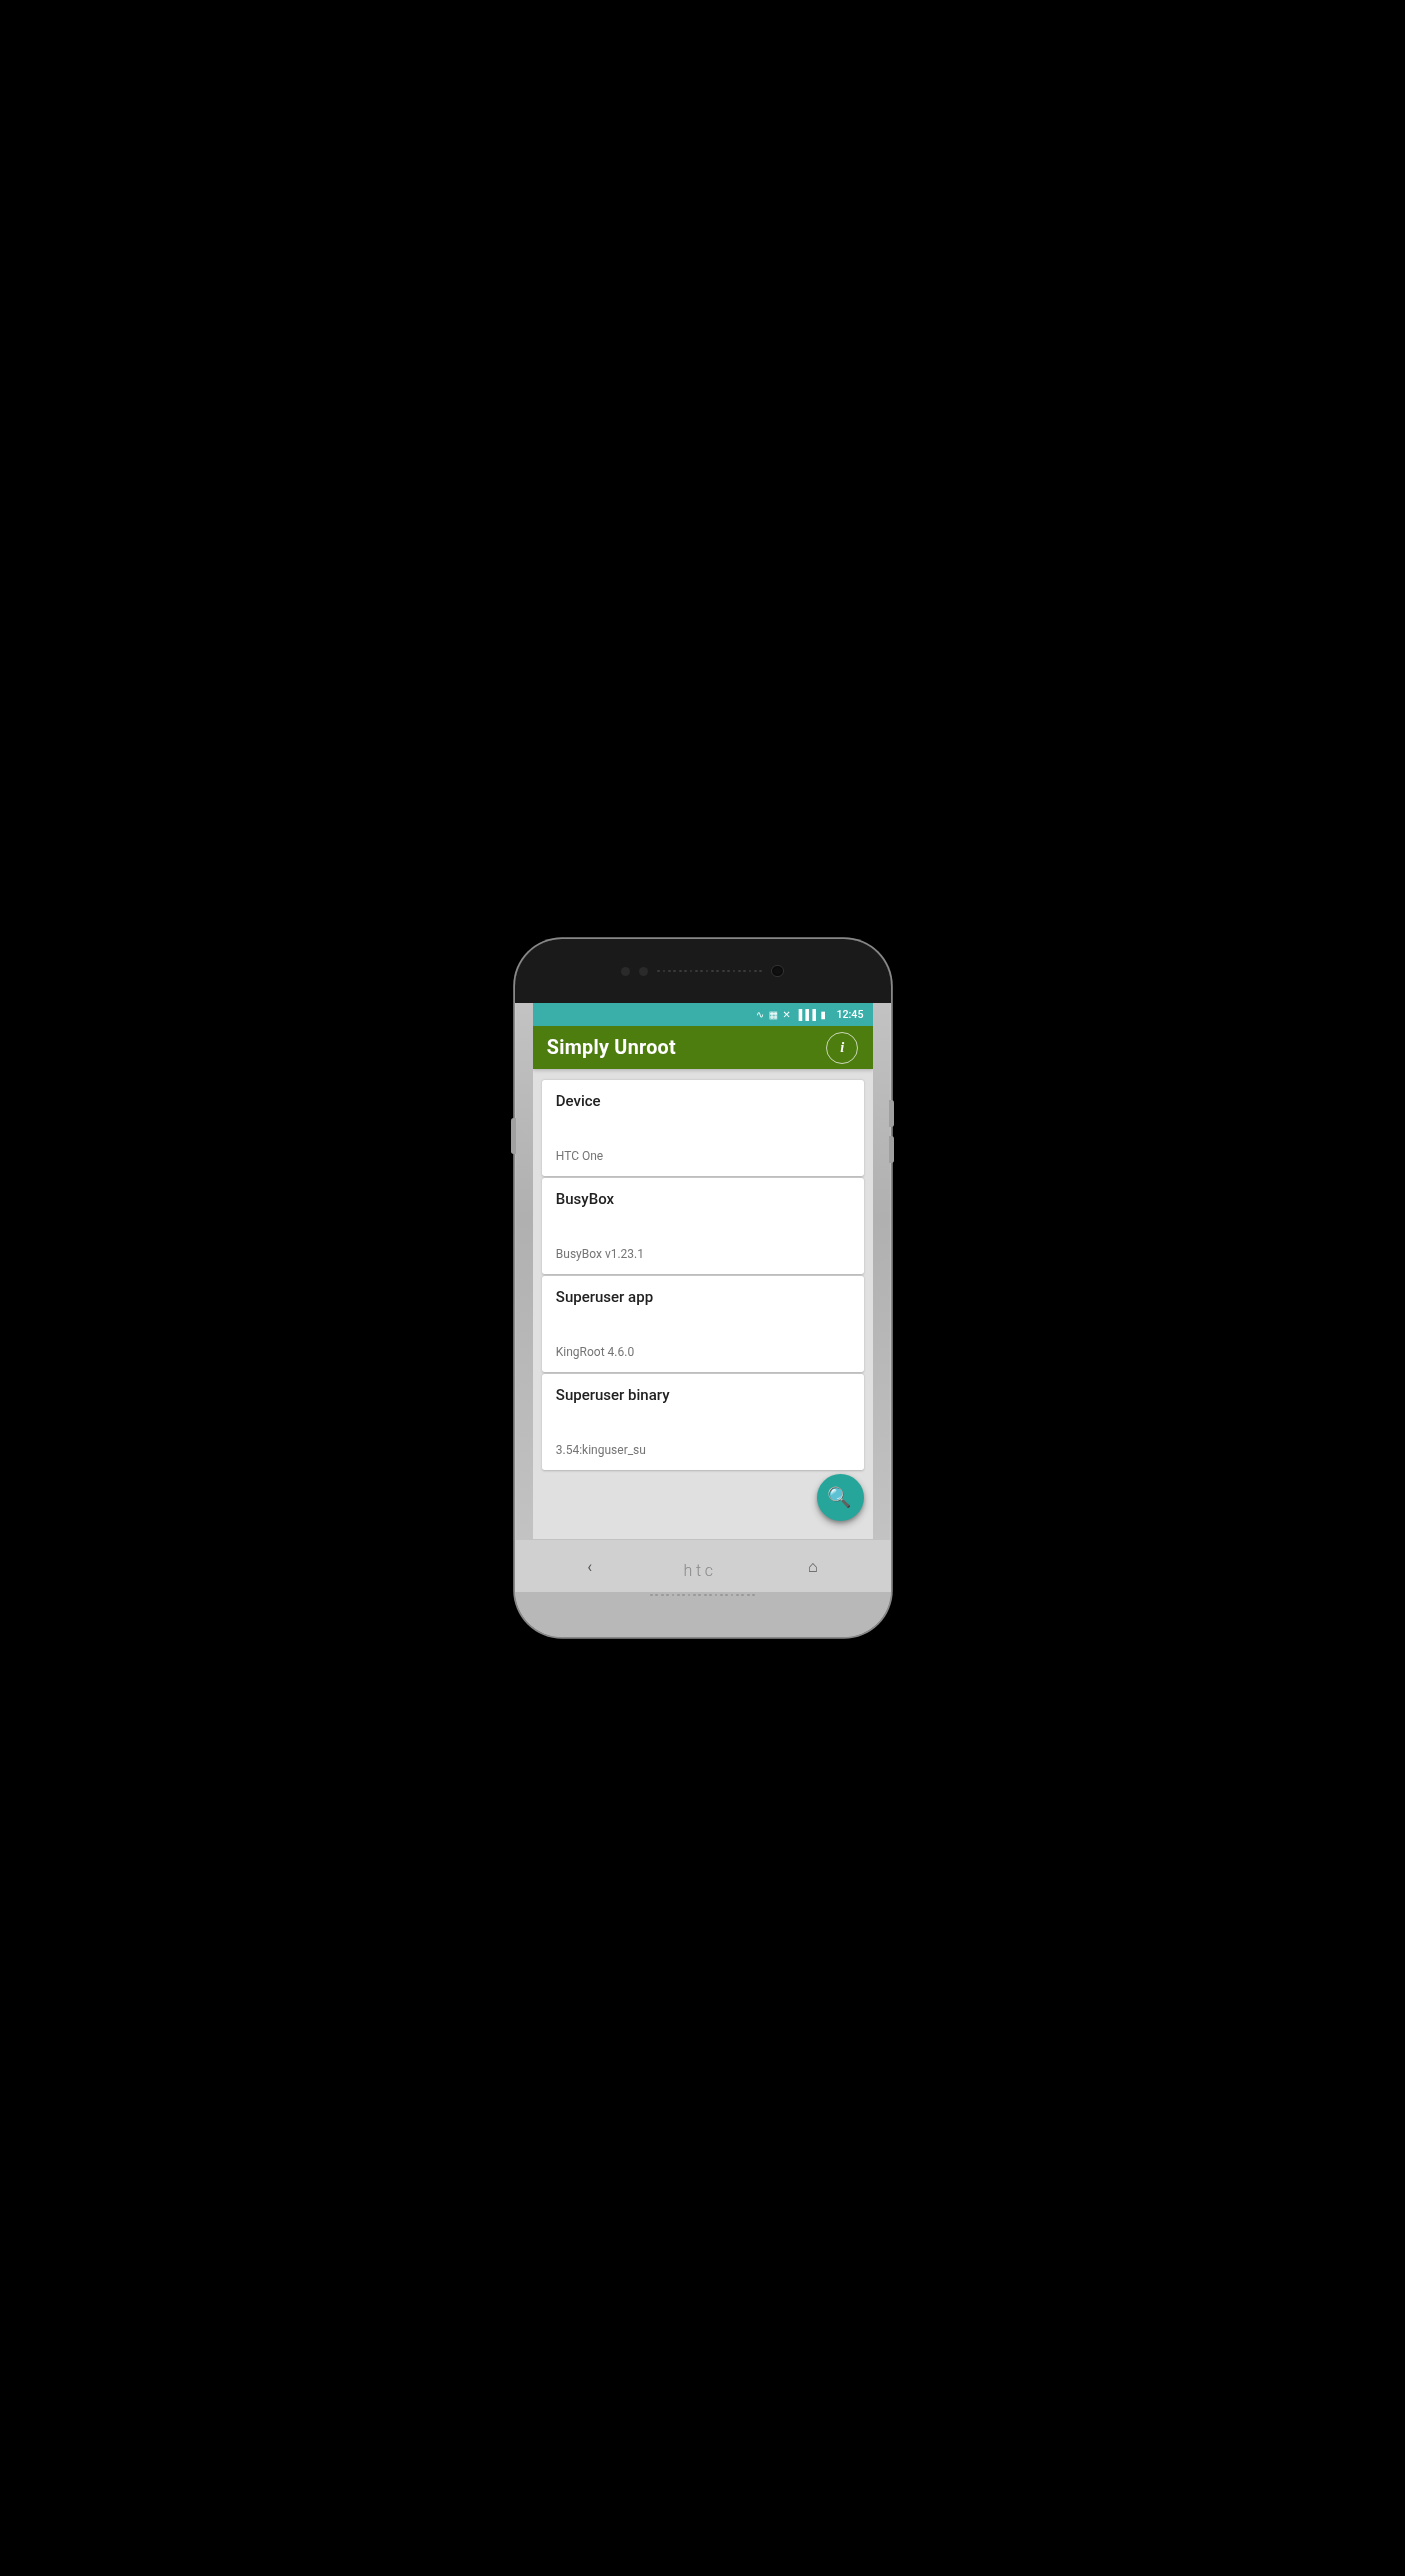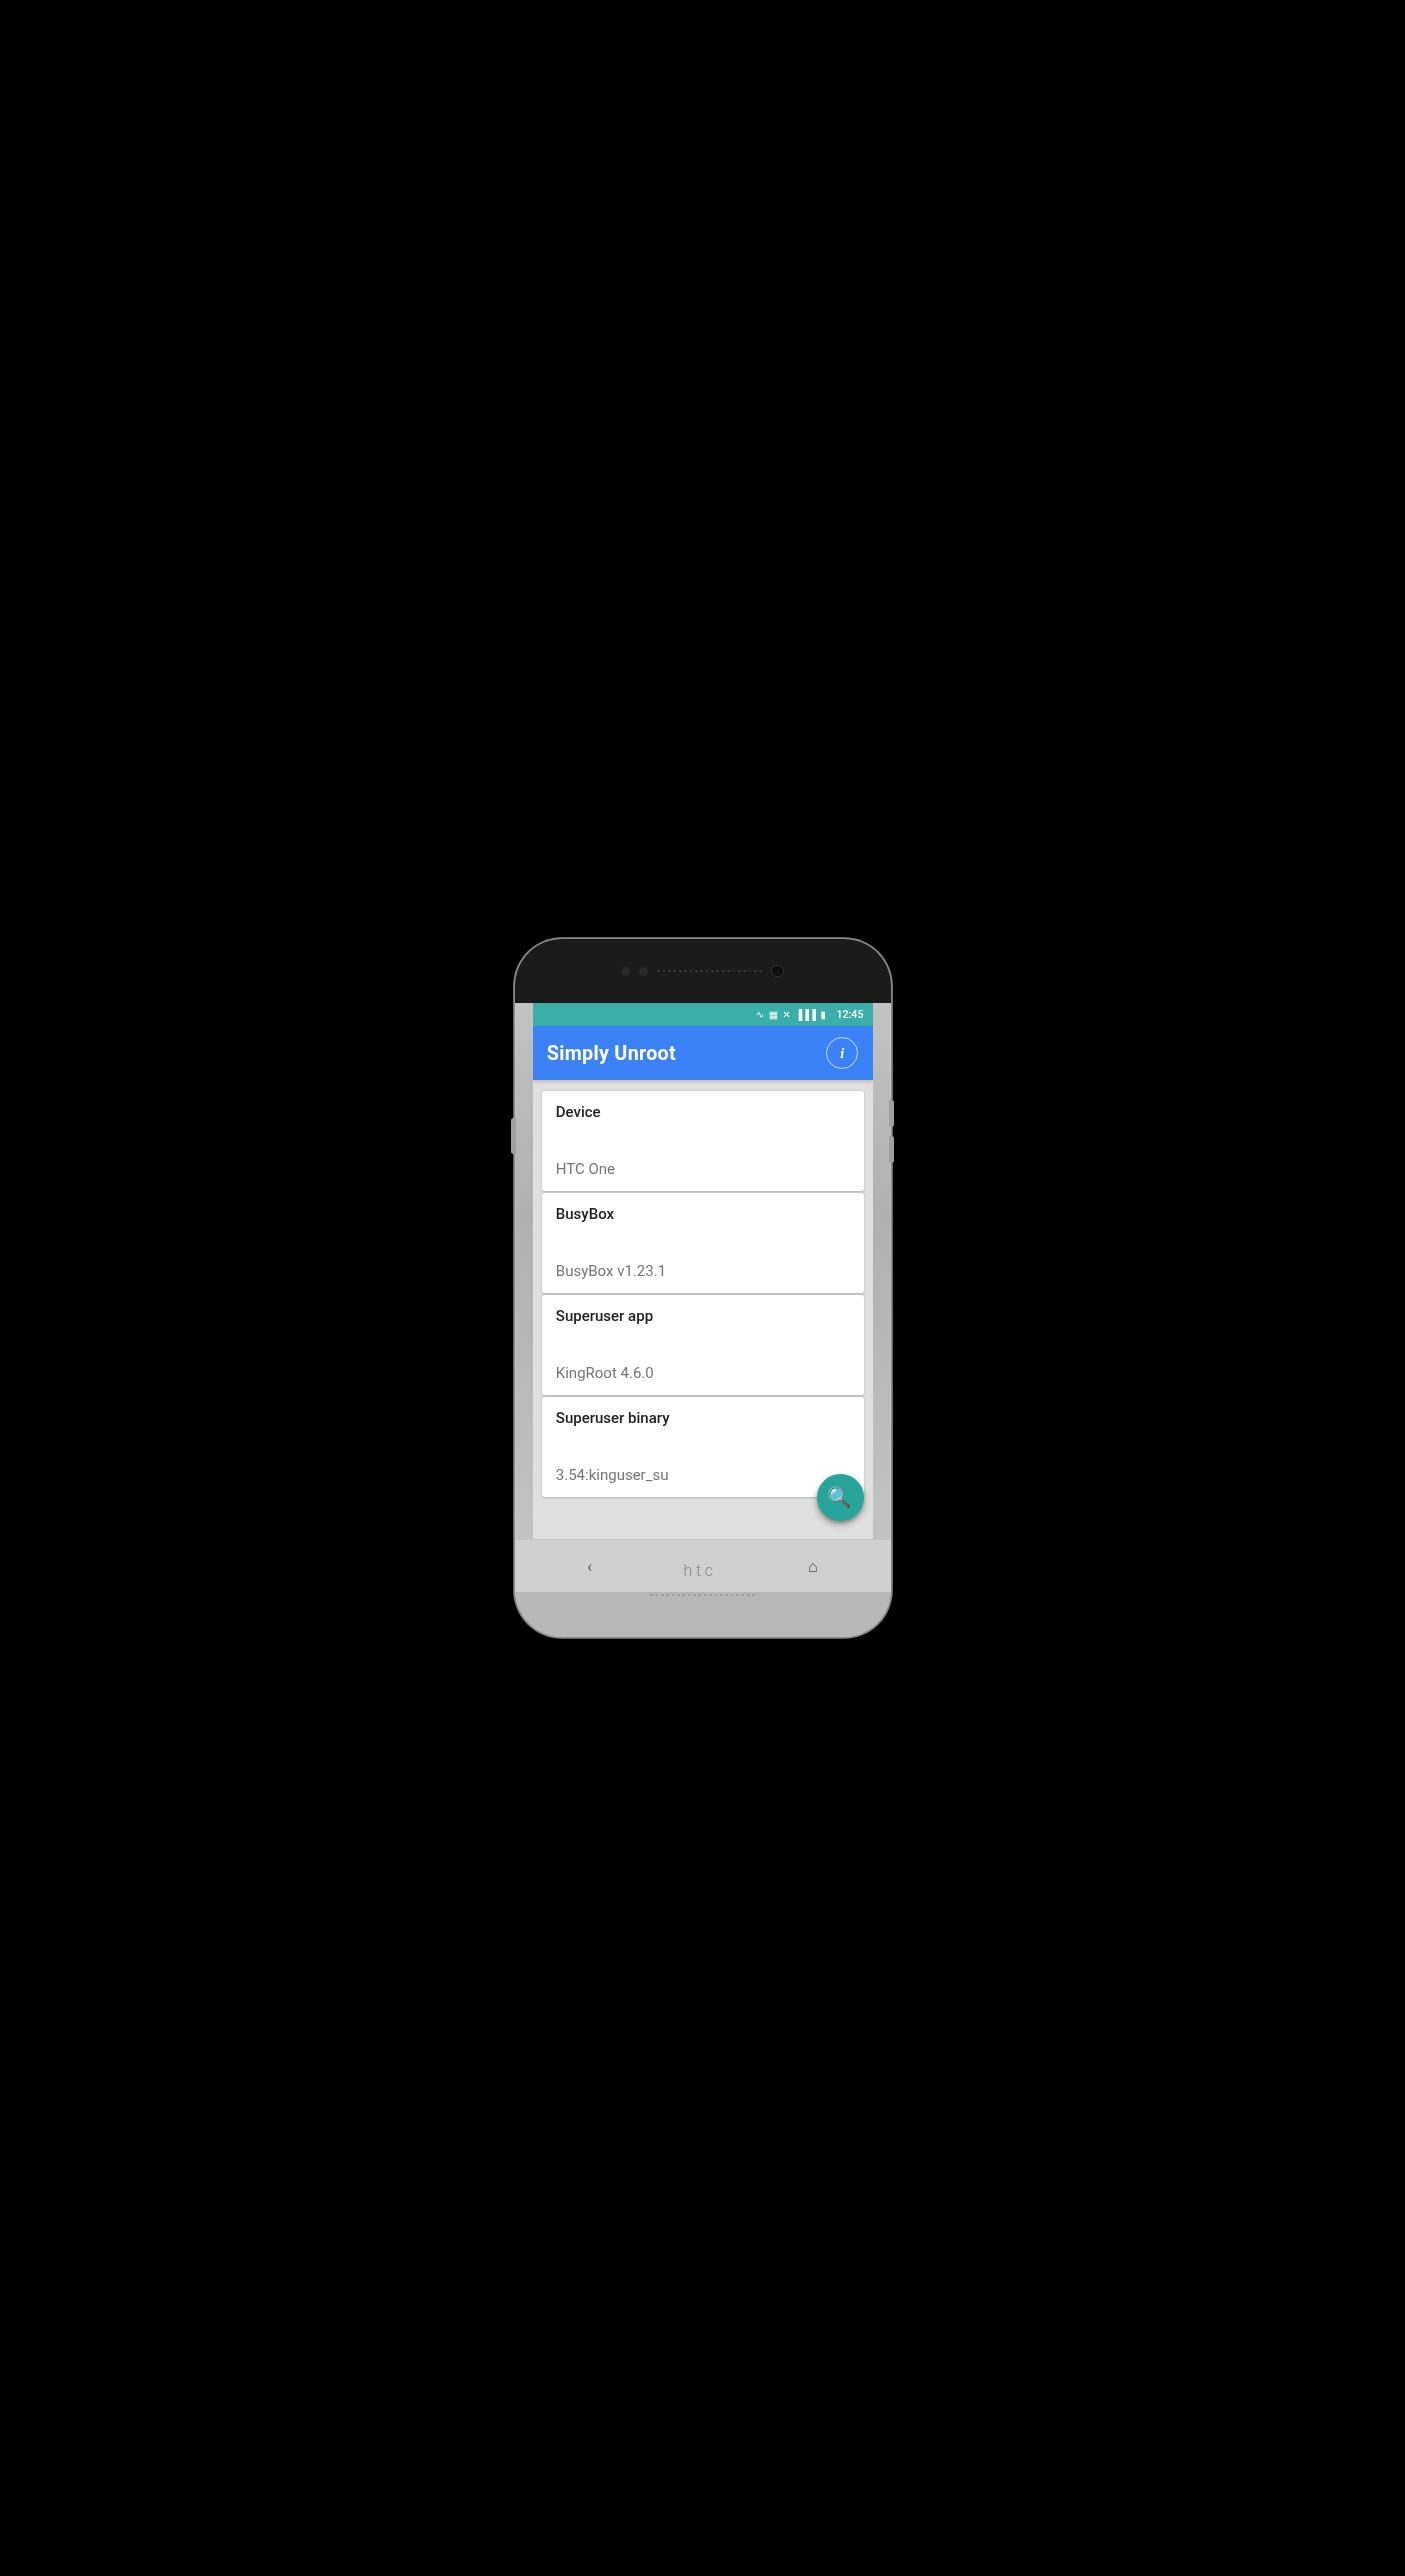--- a/index.html
+++ b/index.html
@@ -105,22 +105,22 @@
 
     .status-time {
       color: #fff;
       font-size: 10.7px;
       font-weight: 500;
       margin-left: 6px;
     }
 
     
     .app-bar {
-      background: #3b82f6;
-      height: 54px;
+      background: #4d7c0f;
+      height: 43px;
       display: flex;
       align-items: center;
       justify-content: space-between;
       padding: 0 14.3px;
       box-shadow: 0 1.8px 3.6px rgba(0,0,0,0.2);
     }
 
     .app-bar-title {
       color: #fff;
       font-size: 19.7px;
@@ -156,21 +156,21 @@
     }
 
     .card-title {
       font-size: 15px;
       font-weight: 500;
       color: #212121;
       margin-bottom: 2.7px;
     }
 
     .card-subtitle {
-      font-size: 15px;
+      font-size: 12px;
       color: #757575;
       margin-top: 39px;
     }
 
     
     .fab-container {
       position: absolute;
       bottom: 116px;
       right: 27px;
     }

